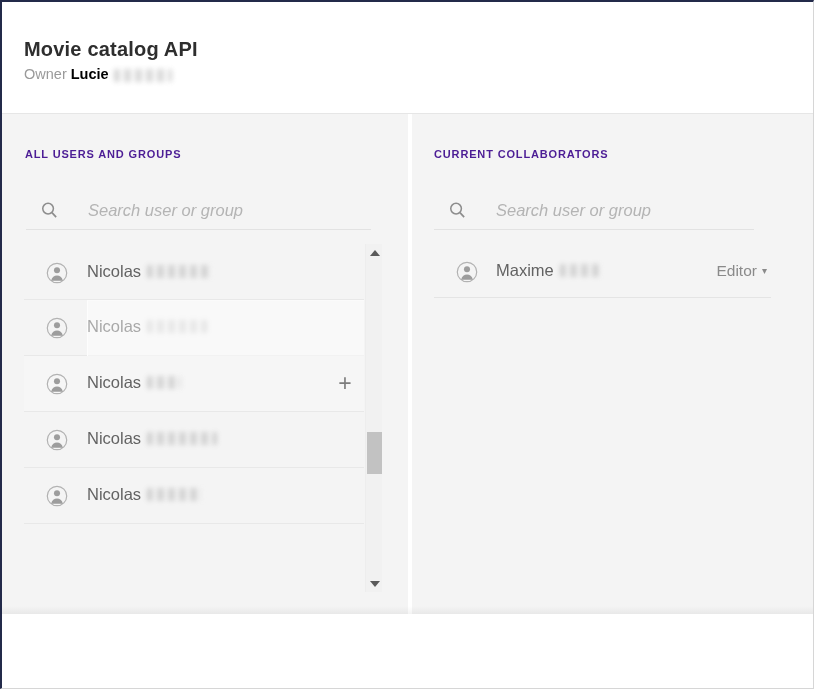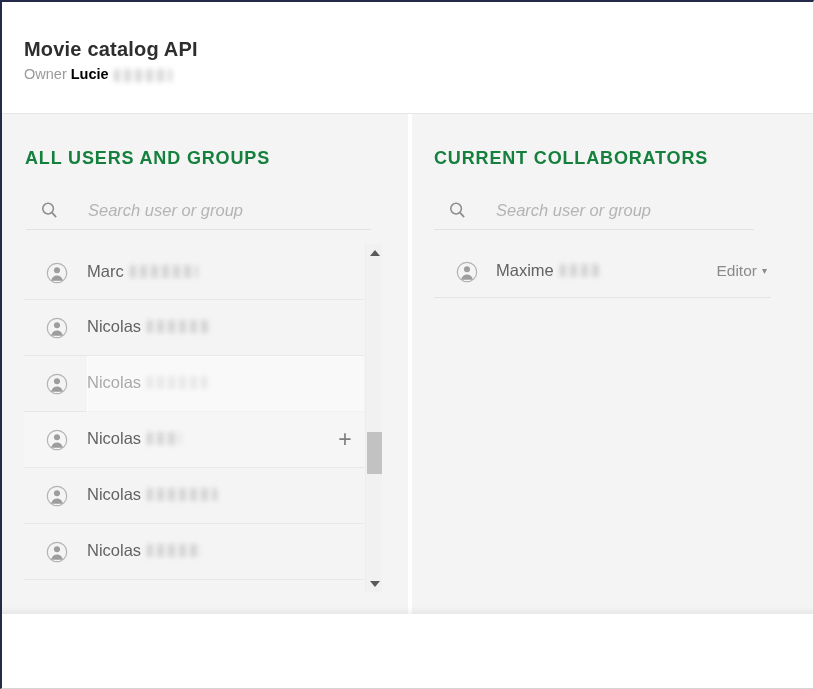--- a/index.html
+++ b/index.html
@@ -91,23 +91,23 @@
   }
   #panel-right {
     position: absolute;
     left: 410px; top: 0;
     width: 401px; height: 500px;
   }
 
   .panel-heading {
     position: absolute;
     top: 34px;
-    font-size: 18px;
+    font-size: 11px;
     font-weight: bold;
-    color: #15803d;
+    color: #4c1d95;
     letter-spacing: 0.85px;
   }
   #heading-left  { left: 23px; }
   #heading-right { left: 22px; }
 
   
   .search-row {
     position: absolute;
     top: 78px;
     height: 38px;
@@ -294,32 +294,20 @@
           <svg viewBox="0 0 20 20" width="19" height="19">
             <circle cx="8.5" cy="8" r="5.6" fill="none" stroke="#8d8d8d" stroke-width="1.6"></circle>
             <line x1="12.6" y1="12.3" x2="17" y2="17" stroke="#8d8d8d" stroke-width="1.8"></line>
           </svg>
         </span>
         <input class="search-input" id="all-users-search-input" type="text" placeholder="Search user or group" style="">
       </div>
 
       <div id="user-list">
 
-        <div class="user-row">
-          <span class="avatar">
-            <svg viewBox="0 0 24 24" width="22" height="22">
-              <circle cx="12" cy="12" r="10.6" fill="none" stroke="#b2b2b2" stroke-width="1.3"></circle>
-              <circle cx="12" cy="9" r="3.3" fill="#9d9d9d"></circle>
-              <path d="M5.6 20.4c0.9-3.8 3.4-5.6 6.4-5.6s5.5 1.8 6.4 5.6z" fill="#9d9d9d"></path>
-            </svg>
-          </span>
-          <span class="user-name">
-            <span>Marc</span><span class="redact" style="width:68px"></span>
-          </span>
-        </div>
 
         <div class="user-row">
           <span class="avatar">
             <svg viewBox="0 0 24 24" width="22" height="22">
               <circle cx="12" cy="12" r="10.6" fill="none" stroke="#b2b2b2" stroke-width="1.3"></circle>
               <circle cx="12" cy="9" r="3.3" fill="#9d9d9d"></circle>
               <path d="M5.6 20.4c0.9-3.8 3.4-5.6 6.4-5.6s5.5 1.8 6.4 5.6z" fill="#9d9d9d"></path>
             </svg>
           </span>
           <span class="user-name">

